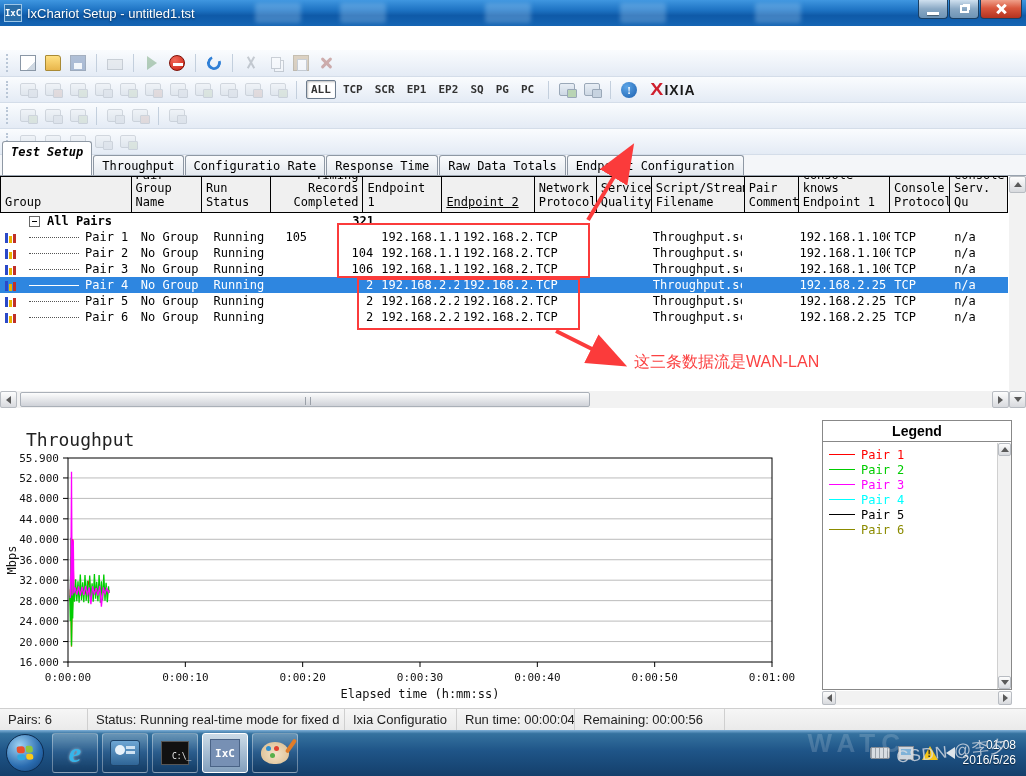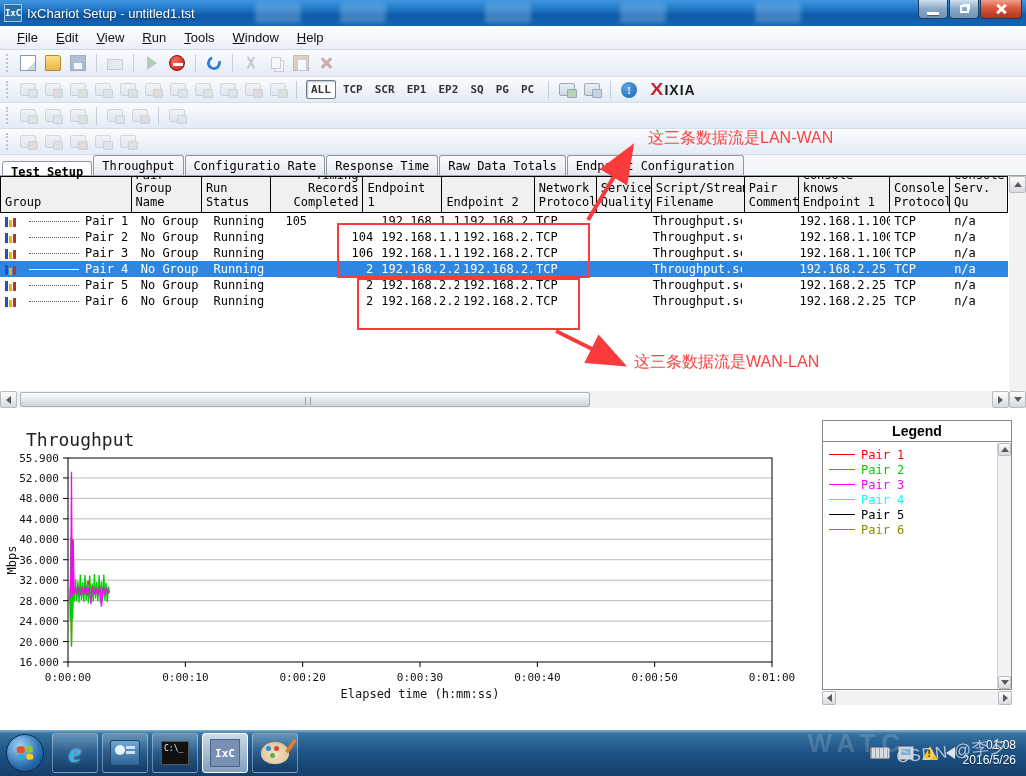--- a/index.html
+++ b/index.html
@@ -68,21 +68,21 @@
     font:bold 11px "Liberation Serif",serif; display:flex; align-items:center; justify-content:center; }
   #ixia-logo { display:flex; align-items:center; margin-left:8px; }
   #ixia-x { color:#cf1f2e; font:bold 17px "Liberation Sans",sans-serif; transform:scaleX(1.15); }
   #ixia-name { color:#1a1a1a; font:bold 14px "Liberation Sans",sans-serif; letter-spacing:1px; margin-left:2px; }
 
   
   #tabsrow { position:absolute; left:0; top:155px; width:1026px; height:21px; background:#f4f6f9; border-bottom:1px solid #9aa4b0;
     display:flex; align-items:flex-end; padding-left:2px; }
   .tab { font:12px "DejaVu Sans Mono",monospace; color:#000; padding:3px 8px 2px; border:1px solid #8e98a4; border-bottom:none;
     background:linear-gradient(180deg,#fbfcfd,#e4e9ef); border-radius:3px 3px 0 0; margin-right:1px; height:20px; }
-  .tab.active { font-weight:bold; background:#fff; height:14px; position:relative; z-index:2; }
+  .tab.active { font-weight:bold; background:#fff; height:34px; position:relative; z-index:2;font-style:italic; }
 
   
   #tablewrap { position:absolute; left:0; top:176px; width:1008px; height:214px; background:#fff; overflow:hidden; }
   #thead { display:flex; height:37px; }
   .th { background:#f0f0f0; border:1px solid #000; border-left:none; font:12px "DejaVu Sans Mono",monospace;
     display:flex; align-items:flex-end; padding:2px 4px; line-height:1.15; white-space:pre-line; }
   .th:first-child { border-left:1px solid #000; }
   .tr { display:flex; height:16px; align-items:center; }
   .td { font:12px "DejaVu Sans Mono",monospace; padding:0 4px; white-space:nowrap; overflow:hidden; height:16px; line-height:16px; }
   .tr.selected { background:#2e86e0; color:#fff; }
@@ -138,21 +138,21 @@
   .flag i:nth-child(1){background:#e8502e;} .flag i:nth-child(2){background:#8cc63f;}
   .flag i:nth-child(3){background:#31a8e0;} .flag i:nth-child(4){background:#fcc918;}
   .taskbtn { width:46px; height:40px; margin:0 2px; border:1px solid rgba(255,255,255,.35); border-radius:3px;
     background:linear-gradient(180deg,rgba(255,255,255,.25),rgba(255,255,255,.05) 50%,rgba(0,0,0,.1));
     display:flex; align-items:center; justify-content:center; }
   .taskbtn.active { background:linear-gradient(180deg,rgba(255,255,255,.75),rgba(220,235,250,.55)); border-color:#fff; }
   .ie-e { color:#35b5ea; font:bold italic 28px "Liberation Serif",serif; text-shadow:0 0 3px rgba(255,255,255,.6); }
   .gadget { width:30px; height:26px; background:linear-gradient(180deg,#6ea6d4,#2f6596); border:1px solid #1c4268; border-radius:3px; position:relative; }
   .gadget::before { content:""; position:absolute; left:4px; top:4px; width:10px; height:10px; border-radius:50%; background:#e8f2fa; }
   .gadget::after { content:""; position:absolute; right:4px; top:5px; width:9px; height:3px; background:#cfe2f2; box-shadow:0 5px 0 #cfe2f2; }
-  .cmdbox { width:28px; height:24px; background:#111; border:1px solid #555; color:#eee; font:8px "DejaVu Sans Mono",monospace; padding:2px; }
+  .cmdbox { width:28px; height:24px; background:#111; border:1px solid #555; color:#eee; font:8px "DejaVu Sans Mono",monospace; padding:10px; }
   .ixcbox { width:30px; height:28px; background:#7790b4; border:1px solid #4a6386; color:#fff; font:bold 11px "DejaVu Sans Mono",monospace;
     display:flex; align-items:center; justify-content:center; }
   .paint { width:28px; height:22px; background:radial-gradient(ellipse at 50% 55%,#f3e3c8,#d9b98a); border-radius:50% 50% 45% 45%; position:relative; }
   .paint::before { content:""; position:absolute; left:5px; top:4px; width:5px; height:5px; border-radius:50%; background:#2f8fd0; box-shadow:8px 0 0 #e2422f, 4px 7px 0 #58b04a; }
   .paint::after { content:""; position:absolute; right:-4px; top:-4px; width:4px; height:16px; background:#e07c28; transform:rotate(35deg); border-radius:2px; }
   #tray { margin-left:auto; display:flex; align-items:center; gap:8px; padding-right:10px; }
   .tray-kbd { width:20px; height:12px; background:#d8dde2; border:1px solid #8a9098; border-radius:2px;
     background-image:linear-gradient(90deg,#9aa2aa 1px,transparent 1px); background-size:4px 100%; }
   .tray-net { width:16px; height:14px; position:relative; background:#cfd6dd; border:1px solid #828a94; }
   .tray-net::after{ content:""; position:absolute; left:2px; top:2px; width:10px; height:6px; background:#7fb2d8; }
@@ -187,29 +187,20 @@
         </div>
       <div class="winbtn">
           <div class="glyph-restore"></div>
         </div>
       <div class="winbtn close">
           <div class="glyph-close"></div>
         </div>
     </div>
   </div>
 
-  <div id="menubar">
-      <div class="menu-item"><u>F</u>ile</div>
-      <div class="menu-item"><u>E</u>dit</div>
-      <div class="menu-item"><u>V</u>iew</div>
-      <div class="menu-item"><u>R</u>un</div>
-      <div class="menu-item"><u>T</u>ools</div>
-      <div class="menu-item"><u>W</u>indow</div>
-      <div class="menu-item"><u>H</u>elp</div>
-    </div>
 
   <div id="toolbar1" class="toolbar">
     <div class="grip"></div>
     <div class="tbtn">
         <span class="ic ic-page"></span>
       </div>
     <div class="tbtn">
         <span class="ic ic-folder"></span>
       </div>
     <div class="tbtn dim">
@@ -362,37 +353,46 @@
 
   <div id="tablewrap">
     <div id="thead">
         <div class="th" style="width: 137px; justify-content: flex-start; text-align: left;">Group</div>
         <div class="th" style="width: 73px; justify-content: flex-start; text-align: left;">Pair Group
 Name</div>
         <div class="th" style="width: 72px; justify-content: flex-start; text-align: left;">Run Status</div>
         <div class="th" style="width: 96px; justify-content: flex-end; text-align: right;">Timing Records
 Completed</div>
         <div class="th" style="width: 82px; justify-content: flex-start; text-align: left;">Endpoint 1</div>
-        <div class="th" style="width: 96px; justify-content: flex-start; text-align: left;">Endpoint 2</div>
+        <div class="th" style="width: 96px; justify-content: flex-start; text-align: left; text-decoration: underline;">Endpoint 2</div>
         <div class="th" style="width: 62px; justify-content: flex-start; text-align: left;">Network
 Protocol</div>
         <div class="th" style="width: 55px; justify-content: flex-start; text-align: left;">Service
 Quality</div>
         <div class="th" style="width: 93px; justify-content: flex-start; text-align: left;">Script/Stream
 Filename</div>
         <div class="th" style="width: 54px; justify-content: flex-start; text-align: left;">Pair
 Comment</div>
         <div class="th" style="width: 95px; justify-content: flex-start; text-align: left;">Console knows
 Endpoint 1</div>
         <div class="th" style="width: 60px; justify-content: flex-start; text-align: left;">Console
 Protocol</div>
         <div class="th" style="width: 58px; justify-content: flex-start; text-align: left;">Console
 Serv. Qu</div>
       </div>
     <div id="tbody">
+        <div class="tr">
+          <div class="td groupcell" style="width: 137px; padding: 0px;">
+            <span class="minusbox"></span>
+            <span class="allpairs-label">All Pairs</span>
+          </div>
+          <div class="td" style="width: 73px;"></div>
+          <div class="td" style="width: 72px;"></div>
+          <div class="td bold" style="width: 96px; text-align: right;">321</div>
+        </div>
         <div class="tr">
           <div class="td groupcell" style="width: 137px; padding: 0px;">
             <span class="pairbars">
               <i></i>
               <i></i>
               <i></i>
             </span>
             <span class="treeline"></span>
             <span style="margin-left: 6px;">Pair 1</span>
           </div>
@@ -658,23 +658,30 @@
   <div class="redbox" style="left:357px; top:278px; width:223px; height:52px;"></div>
   <svg id="anno-svg">
     <defs>
       <marker id="ah" markerWidth="10" markerHeight="8" refX="8" refY="4" orient="auto">
         <polygon points="0,0 10,4 0,8" fill="#fb3b3b"></polygon>
       </marker>
     </defs>
     <line x1="588" y1="220" x2="630" y2="150" stroke="#fb3b3b" stroke-width="4" marker-end="url(#ah)"></line>
     <line x1="556" y1="331" x2="620" y2="363" stroke="#fb3b3b" stroke-width="4" marker-end="url(#ah)"></line>
   </svg>
-  <div class="anno-text" style="left:648px; top:128px;">这三条数据流是LAN-WAN</div>
   <div class="anno-text" style="left:634px; top:352px;text-align:right;">这三条数据流是WAN-LAN</div>
 
+  <div id="statusbar">
+    <div class="st-seg" style="width:88px;">Pairs: 6</div>
+    <div class="st-seg" style="width:257px;">Status: Running real-time mode for fixed d</div>
+    <div class="st-seg" style="width:112px;">Ixia Configuratio</div>
+    <div class="st-seg" style="width:118px;">Run time: 00:00:04</div>
+    <div class="st-seg" style="width:150px;">Remaining: 00:00:56</div>
+    <div class="st-seg" style="flex:1; border-right:none;"></div>
+  </div>
 
   <div id="taskbar">
     <div id="orb">
         <span class="flag">
           <i></i>
           <i></i>
           <i></i>
           <i></i>
         </span>
       </div>

